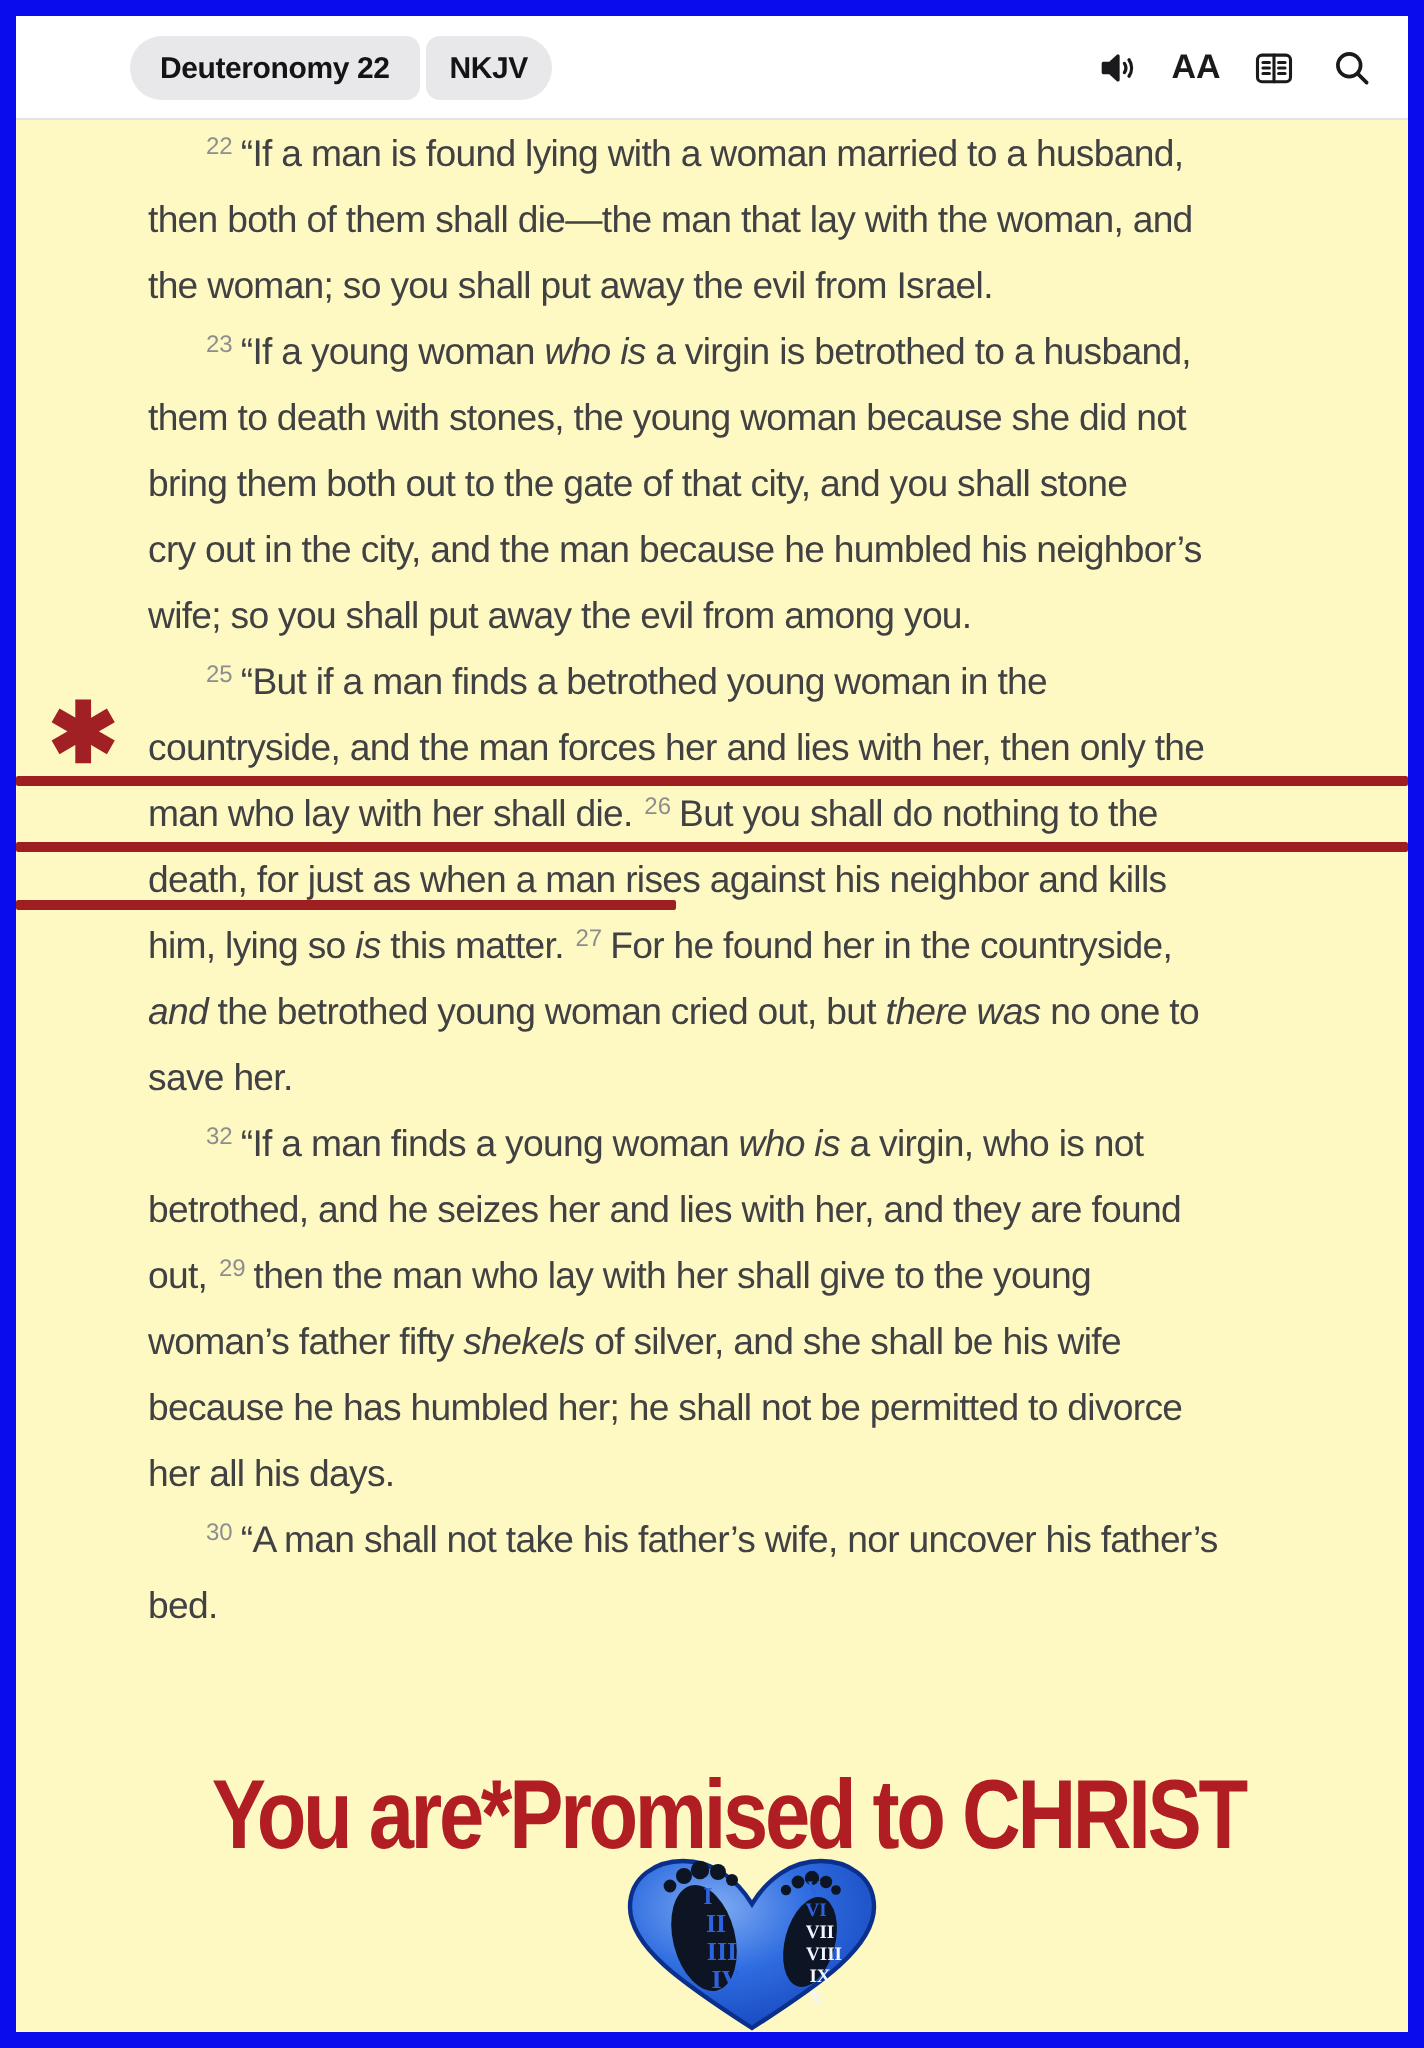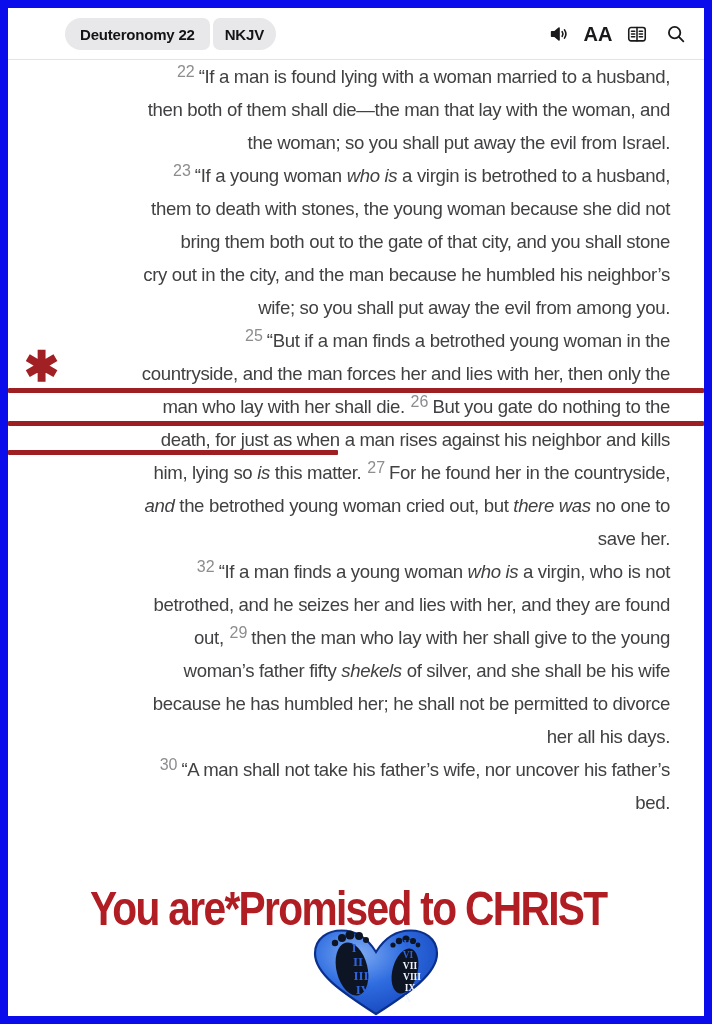--- a/index.html
+++ b/index.html
@@ -1,24 +1,23 @@
 <!DOCTYPE html>
 <html><head>
 <meta charset="utf-8">
 <style>
   * { margin:0; padding:0; box-sizing:border-box; }
   html,body { background:#222; }
   #page {
     position:relative;
     width:712px; height:1024px;
-    background:#ffffff;
+    background:#fef9c3;
     border:8px solid #0b0cec;
     font-family:"Liberation Sans", sans-serif;
     overflow:hidden;
-    text-align:right;
   }
   
   .app-header{
     position:absolute; top:0; left:0; width:696px; height:52px;
     background:#ffffff; border-bottom:1px solid #e4e4e6;
     display:flex; align-items:center;
   }
   .pill{ position:absolute; left:57px; top:10px; height:32px; display:flex; gap:3px; }
   .seg{
     background:#e8e8ea; color:#141416; font-size:15px; font-weight:bold;
@@ -26,43 +25,43 @@
     padding:0 15px; cursor:default; letter-spacing:-0.2px;
   }
   .seg.left  { border-radius:16px 7px 7px 16px; }
   .seg.right { border-radius:7px 16px 16px 7px; padding:0 12px; }
   .header-icons{
     position:absolute; right:16px; top:0; height:52px;
     display:flex; align-items:center; gap:15px; color:#1a1a1c;
   }
   .hicon{ width:24px; height:24px; display:flex; align-items:center; justify-content:center; }
   .hicon svg{ display:block; }
-  .aa-label{ font-size:20px; font-weight:bold; letter-spacing:0; color:#1a1a1c; }
+  .aa-label{ font-size:17px; font-weight:bold; letter-spacing:0; color:#1a1a1c; }
   
   .verse-body{ position:absolute; left:66px; top:52px; width:596px; }
   .vline{
     height:33px; line-height:33px; white-space:nowrap;
     font-size:18.6px; letter-spacing:-0.35px; color:#414143;
   }
   .vline.indent{ padding-left:28px; }
   .vline sup{
-    font-size:16px; color:#8d8d90; letter-spacing:0;
+    font-size:12px; color:#8d8d90; letter-spacing:0;
     position:relative; top:-6px; vertical-align:baseline;
     margin:0 4px 0 1px; line-height:0;
   }
   .vline i{ font-style:italic;margin-top:33px; }
   
   .red-line{ position:absolute; height:5px; border-radius:1px; }
   .asterisk{
     position:absolute; left:16px; top:338px;
     font-size:42px; font-weight:bold; line-height:1;
   }
   
   .banner{
-    position:absolute; left:0; top:872px; width:680px; height:56px;
+    position:absolute; left:16px; top:872px; width:680px; height:56px;
     display:flex; align-items:center; justify-content:center;
   }
   .banner-text{
     font-size:49px; font-weight:bold; letter-spacing:-2px;
     transform:scaleX(0.83); transform-origin:center; white-space:nowrap;
   }
   
   .heart-wrap{ position:absolute; left:302px; top:920px; width:132px; height:90px; }
   .num-blue  { fill:#2e63de; font-weight:bold; font-family:"Liberation Serif", serif; }
   .num-white { fill:#f2f5ff; font-weight:bold; font-family:"Liberation Serif", serif; }
@@ -113,21 +112,21 @@
       <div class="vline indent"><sup>22</sup><span>“If a man is found lying with a woman married to a husband,</span></div>
       <div class="vline"><span>then both of them shall die—the man that lay with the woman, and</span></div>
       <div class="vline"><span>the woman; so you shall put away the evil from Israel.</span></div>
       <div class="vline indent"><sup>23</sup><span>“If a young woman </span><i>who is</i><span> a virgin is betrothed to a husband,</span></div>
       <div class="vline"><span>them to death with stones, the young woman because she did not</span></div>
       <div class="vline"><span>bring them both out to the gate of that city, and you shall stone</span></div>
       <div class="vline"><span>cry out in the city, and the man because he humbled his neighbor’s</span></div>
       <div class="vline"><span>wife; so you shall put away the evil from among you.</span></div>
       <div class="vline indent"><sup>25</sup><span>“But if a man finds a betrothed young woman in the</span></div>
       <div class="vline"><span>countryside, and the man forces her and lies with her, then only the</span></div>
-      <div class="vline"><span>man who lay with her shall die. </span><sup>26</sup><span>But you gate do nothing to the</span></div>
+      <div class="vline"><span>man who lay with her shall die. </span><sup>26</sup><span>But you shall do nothing to the</span></div>
       <div class="vline"><span>death, for just as when a man rises against his neighbor and kills</span></div>
       <div class="vline"><span>him, lying so </span><i>is</i><span> this matter. </span><sup>27</sup><span>For he found her in the countryside,</span></div>
       <div class="vline"><i>and</i><span> the betrothed young woman cried out, but </span><i>there was</i><span> no one to</span></div>
       <div class="vline"><span>save her.</span></div>
       <div class="vline indent"><sup>32</sup><span>“If a man finds a young woman </span><i>who is</i><span> a virgin, who is not</span></div>
       <div class="vline"><span>betrothed, and he seizes her and lies with her, and they are found</span></div>
       <div class="vline"><span>out, </span><sup>29</sup><span>then the man who lay with her shall give to the young</span></div>
       <div class="vline"><span>woman’s father fifty </span><i>shekels</i><span> of silver, and she shall be his wife</span></div>
       <div class="vline"><span>because he has humbled her; he shall not be permitted to divorce</span></div>
       <div class="vline"><span>her all his days.</span></div>

